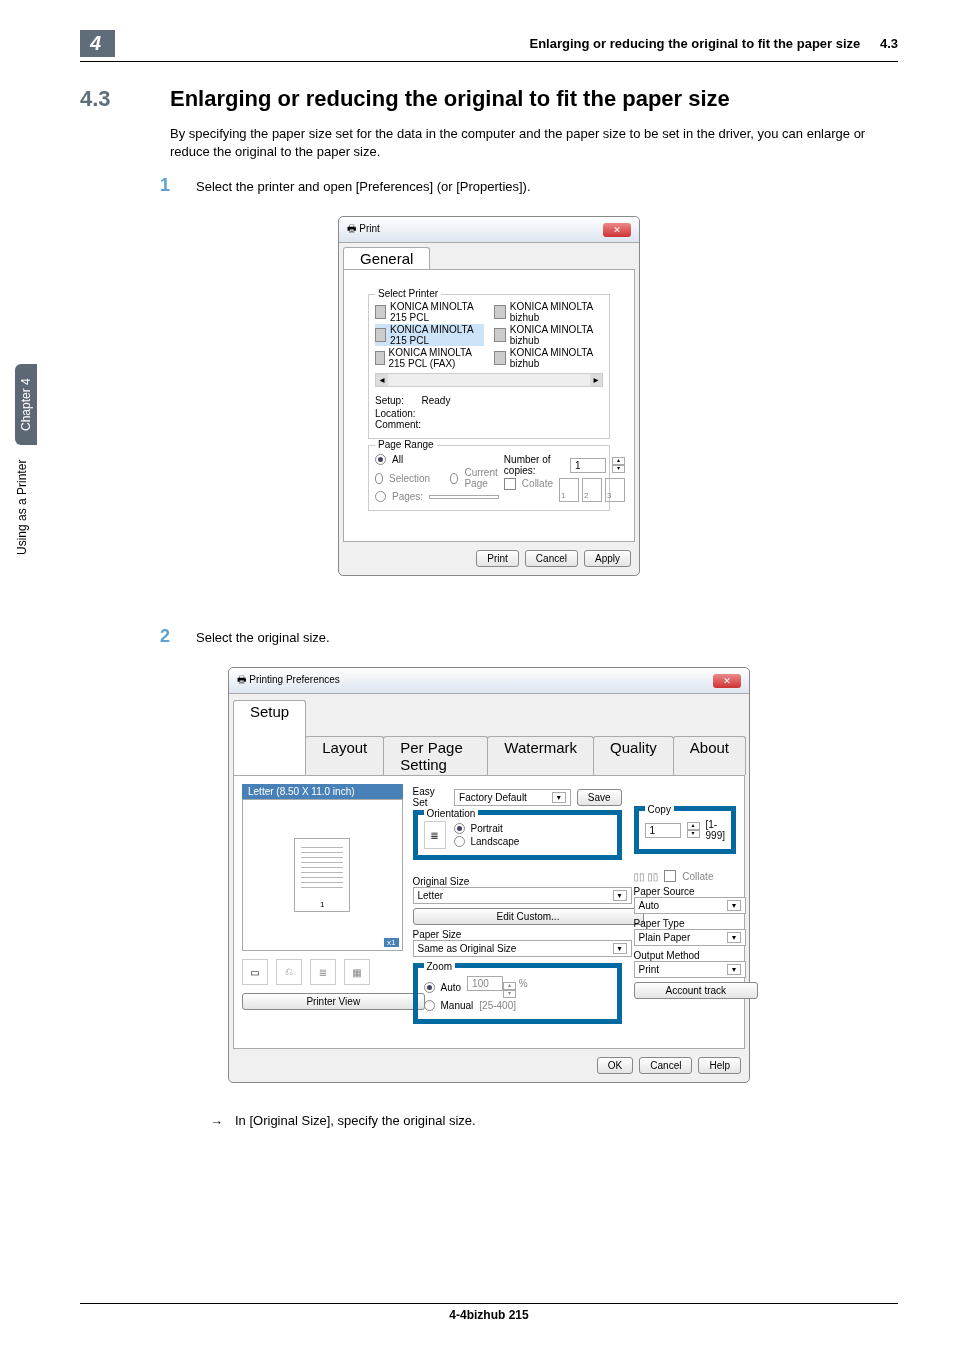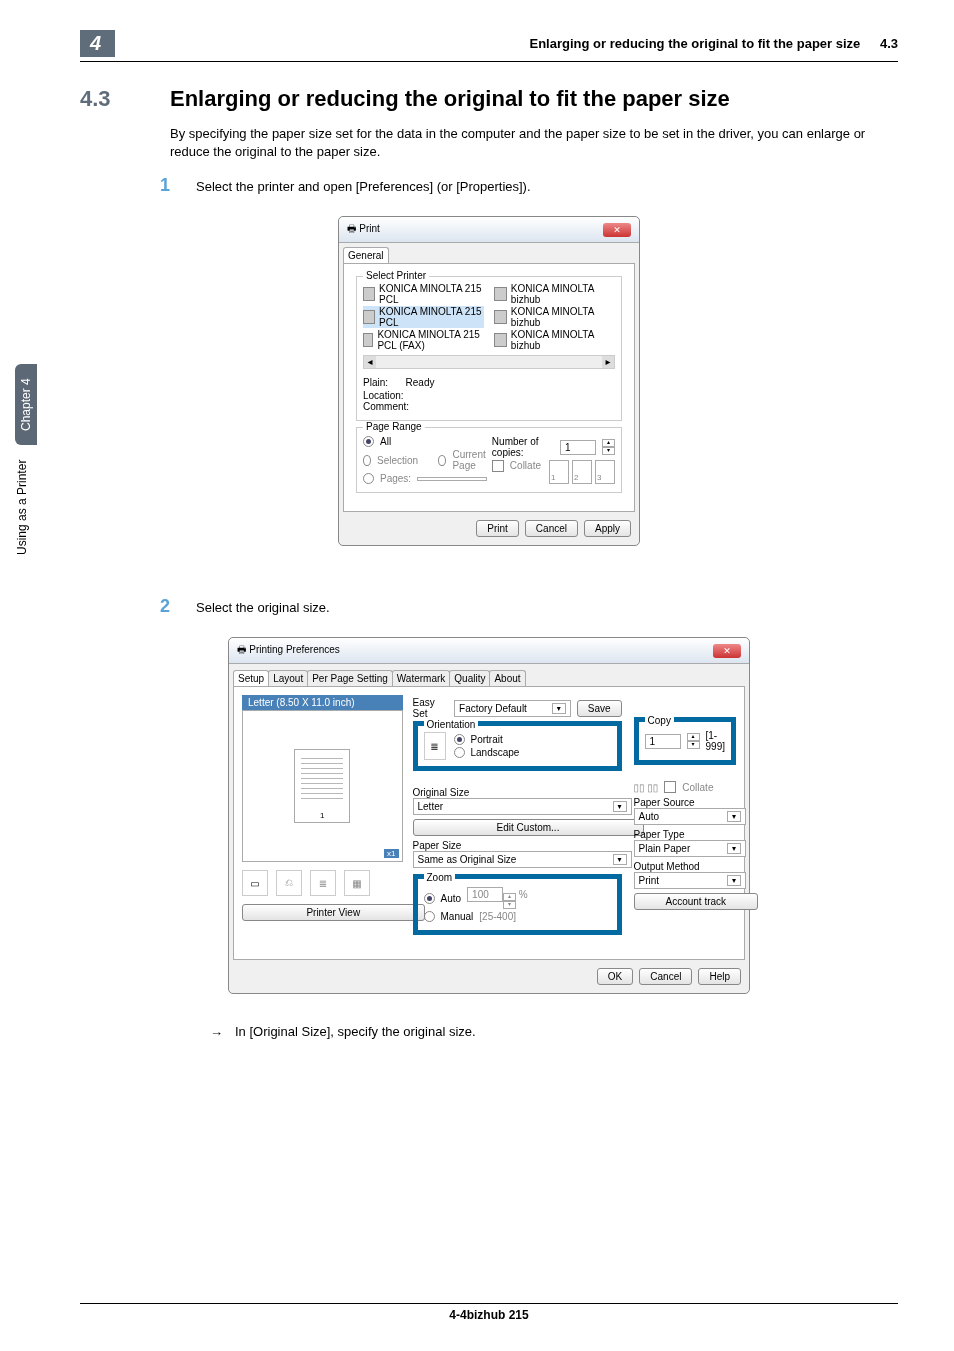--- a/index.html
+++ b/index.html
@@ -128,31 +128,31 @@
     text-align: center;
     border-radius: 3px;
     font-size: 9px;
     line-height: 14px;
   }
   .tabs { display: flex; margin: 4px 4px 0 4px; }
   .tab {
     background: #fff;
     border: 1px solid #aaa;
     border-bottom: none;
-    padding: 2px 4px;
-    font-size: 10px;
+    padding: 2px 16px;
+    font-size: 15px;
     margin-right: -1px;
     border-radius: 3px 3px 0 0;
   }
-  .tab.inactive { background: #eee; }
+  .tab.inactive { background: #eee; margin-top: 36px; }
   .panel {
     background: #fff;
     border: 1px solid #aaa;
     margin: 0 4px;
-    padding: 12px;
+    padding: 24px;
   }
   .fieldset {
     border: 1px solid #ccc;
     padding: 6px;
     margin-bottom: 6px;
     position: relative;
   }
   .fs-title {
     position: absolute;
     top: -7px;
@@ -331,21 +331,21 @@
               <span class="picon"></span>
               <span>KONICA MINOLTA bizhub</span>
             </div>
         </div>
         <div class="scroll-track">
           <span class="scroll-arrow">◂</span>
           <span class="scroll-arrow">▸</span>
         </div>
         <div class="row" style="margin-top:6px; align-items:flex-start;">
           <div style="flex:1">
-            <div class="row"><span>Plain:</span>&nbsp;&nbsp;<span>Ready</span></div>
+            <div class="row"><span>Setup:</span>&nbsp;&nbsp;<span>Ready</span></div>
             <div>Location:</div>
             <div>Comment:</div>
           </div>
         </div>
       </div>
       <div class="fieldset">
         <span class="fs-title">Page Range</span>
         <div style="display:flex;">
           <div style="flex:1;">
             <div class="row">

